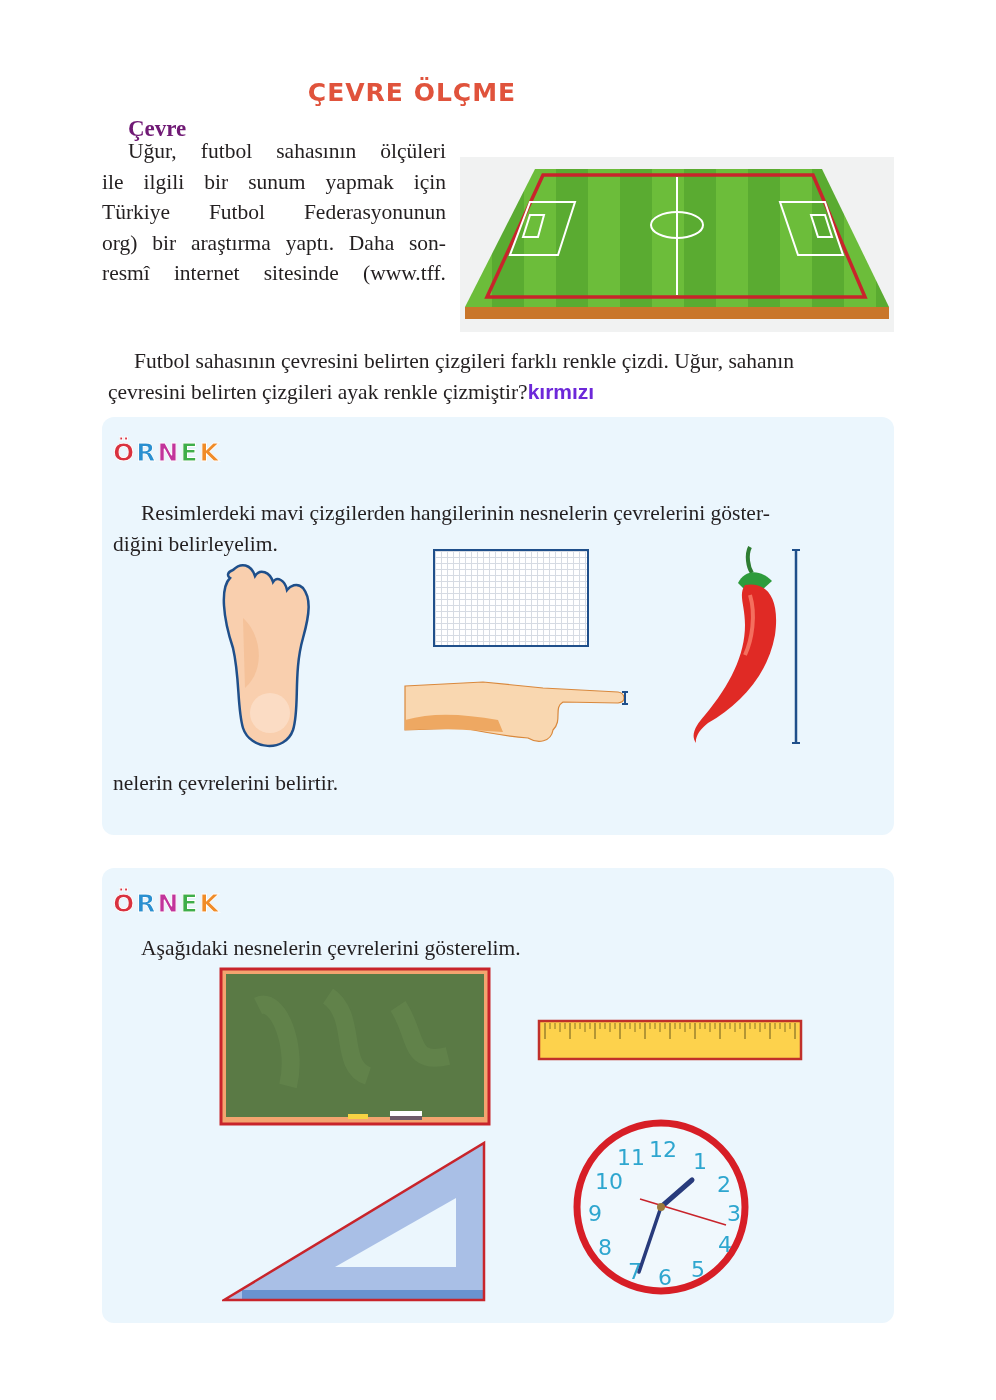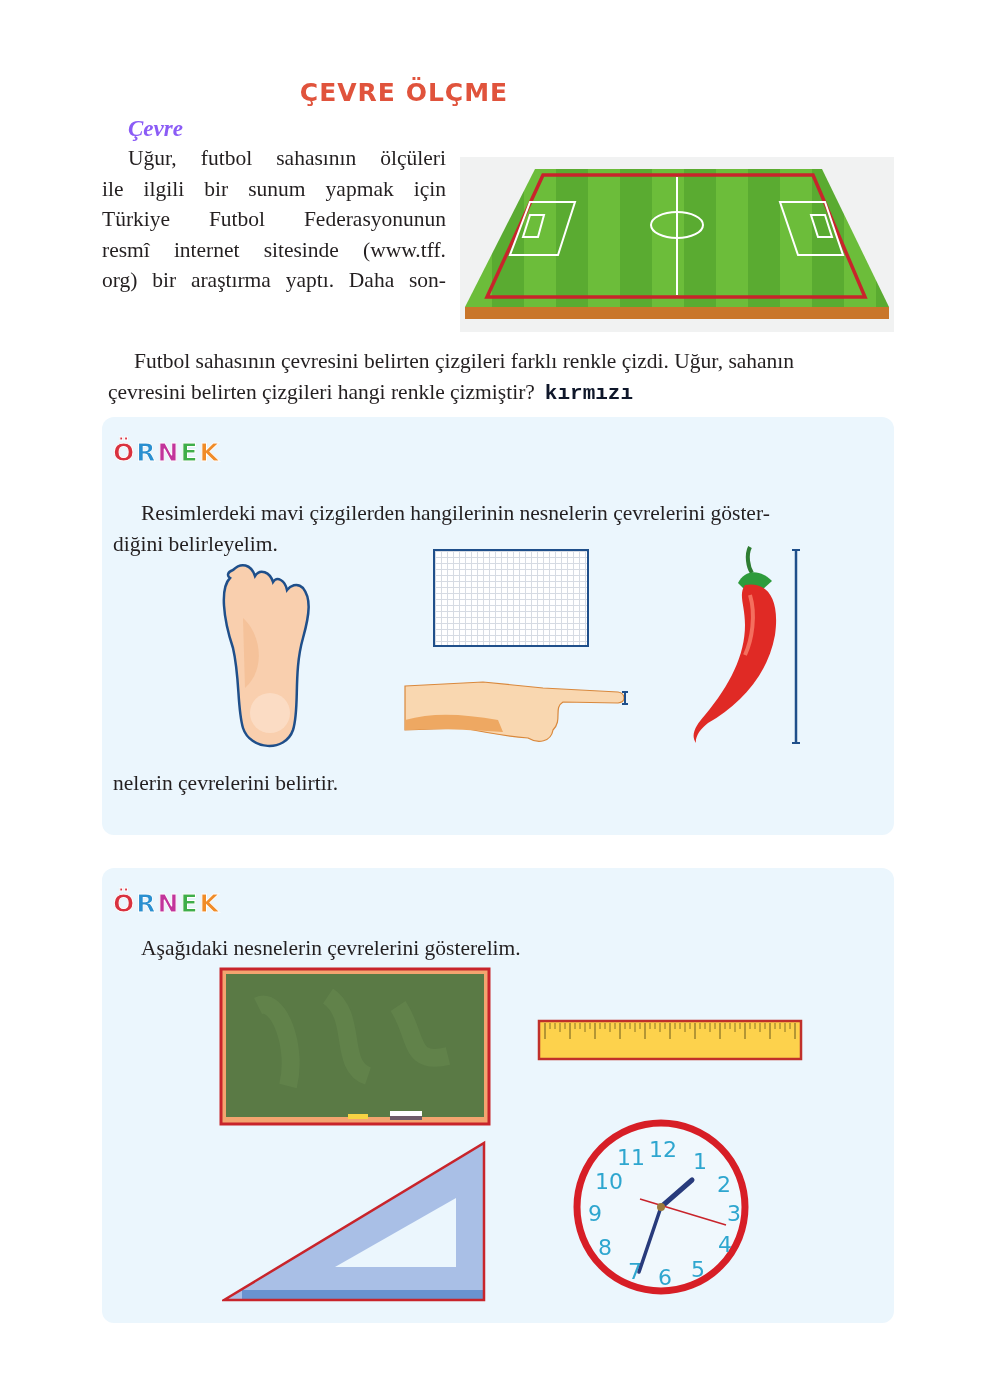--- a/index.html
+++ b/index.html
@@ -2,38 +2,38 @@
 <html><head>
 <meta charset="utf-8">
 <style>
   html, body { margin: 0; padding: 0; }
   body {
     width: 996px; height: 1400px; background: #ffffff; position: relative; overflow: hidden;
     font-family: "Liberation Serif", "DejaVu Serif", serif; color: #231f20;
   }
   .abs { position: absolute; }
   .title {
-    left: 8px; width: 792px; top: 78px; text-align: center;
+    left: 16px; width: 792px; top: 78px; text-align: center;
     font-family: "DejaVu Sans", "Liberation Sans", sans-serif; font-weight: bold;
     font-size: 25px; color: #e0533c; letter-spacing: 1px;
   }
   .subhead {
-    left: 128px; top: 116px; font-style: italic; font-weight: bold;
-    font-size: 23px; color: #8b5cf6;
+    left: 128px; top: 116px; font-weight: bold;
+    font-size: 23px; color: #701a75;
   }
   .para {
     font-size: 21.5px; line-height: 30.5px;
   }
-  .intro { left: 102px; top: 143px; width: 344px; text-align: justify; }
+  .intro { left: 102px; top: 136px; width: 344px; text-align: justify; }
   .intro p, .q p { margin: 0; }
   .indent { text-indent: 26px; }
   .q { left: 108px; top: 346px; width: 792px; }
   .answer {
-    font-family: Liberation Mono, monospace; font-weight: bold;
-    color: #0f172a; font-size: 21px; margin-left: 10px;
+    font-family: Liberation Sans, sans-serif; font-weight: bold;
+    color: #6d28d9; font-size: 21px; 
   }
   .box {
     background: #ebf6fd; border-radius: 12px; left: 102px; width: 792px;
   }
   .box1 { top: 417px; height: 418px; }
   .box2 { top: 868px; height: 455px; }
   .ornek {
     font-family: "DejaVu Sans", "Liberation Sans", sans-serif; font-weight: bold;
     font-size: 25px; letter-spacing: 2px;
     -webkit-text-stroke: 1px #ffffff; text-shadow: 0 0 1px rgba(0,0,0,0.25); text-align: center;
@@ -45,22 +45,22 @@
 </head>
 <body>
 
 <div class="abs title">ÇEVRE ÖLÇME</div>
 <div class="abs subhead">Çevre</div>
 
 <div class="abs para intro">
   <p class="indent" style="text-align-last: justify;">Uğur, futbol sahasının ölçüleri</p>
   <p style="text-align-last: justify;">ile ilgili bir sunum yapmak için</p>
   <p style="text-align-last: justify;">Türkiye Futbol Federasyonunun</p>
+  <p style="text-align-last: justify;">org) bir araştırma yaptı. Daha son-</p>
   <p style="text-align-last: justify;">resmî internet sitesinde (www.tff.</p>
-  <p style="text-align-last: justify;">org) bir araştırma yaptı. Daha son-</p>
 </div>
 
 <div class="abs" style="left:460px; top:157px; width:434px; height:175px; background:#f1f2f2;">
   <svg width="434" height="175" viewBox="0 0 434 175">
     <defs>
       <pattern id="stripes" x="0" y="0" width="64" height="175" patternUnits="userSpaceOnUse">
         <rect x="0" y="0" width="32" height="175" fill="#6cbd3a"></rect>
         <rect x="32" y="0" width="32" height="175" fill="#5aab31"></rect>
       </pattern>
     </defs>
@@ -71,21 +71,21 @@
     <ellipse cx="217" cy="68" rx="26" ry="13" fill="none" stroke="#fff" stroke-width="2"></ellipse>
     <polygon points="70,45 115,45 98,98 50,98" fill="none" stroke="#fff" stroke-width="2"></polygon>
     <polygon points="320,45 365,45 383,98 338,98" fill="none" stroke="#fff" stroke-width="2"></polygon>
     <polygon points="70,58 84,58 78,80 63,80" fill="none" stroke="#fff" stroke-width="2"></polygon>
     <polygon points="351,58 365,58 372,80 358,80" fill="none" stroke="#fff" stroke-width="2"></polygon>
   </svg>
 </div>
 
 <div class="abs para q">
   <p class="indent">Futbol sahasının çevresini belirten çizgileri farklı renkle çizdi. Uğur, sahanın</p>
-  <p><span>çevresini belirten çizgileri hangi renkle çizmiştir?</span><span class="answer">kırmızı</span></p>
+  <p><span>çevresini belirten çizgileri ayak renkle çizmiştir?</span><span class="answer">kırmızı</span></p>
 </div>
 
 <div class="abs box box1"></div>
 <div class="abs ornek" style="left:113px; top:438px;">
   <span style="color:#d9323f">Ö</span><span style="color:#2a8fd0">R</span><span style="color:#c2349b">N</span><span style="color:#3fae49">E</span><span style="color:#f08c28">K</span>
 </div>
 <div class="abs box-text" style="left:113px; top:482px; width:770px;margin-top:16px;">
   <div style="text-indent:28px;">Resimlerdeki mavi çizgilerden hangilerinin nesnelerin çevrelerini göster-</div>
   <div>diğini belirleyelim.</div>
 </div>

